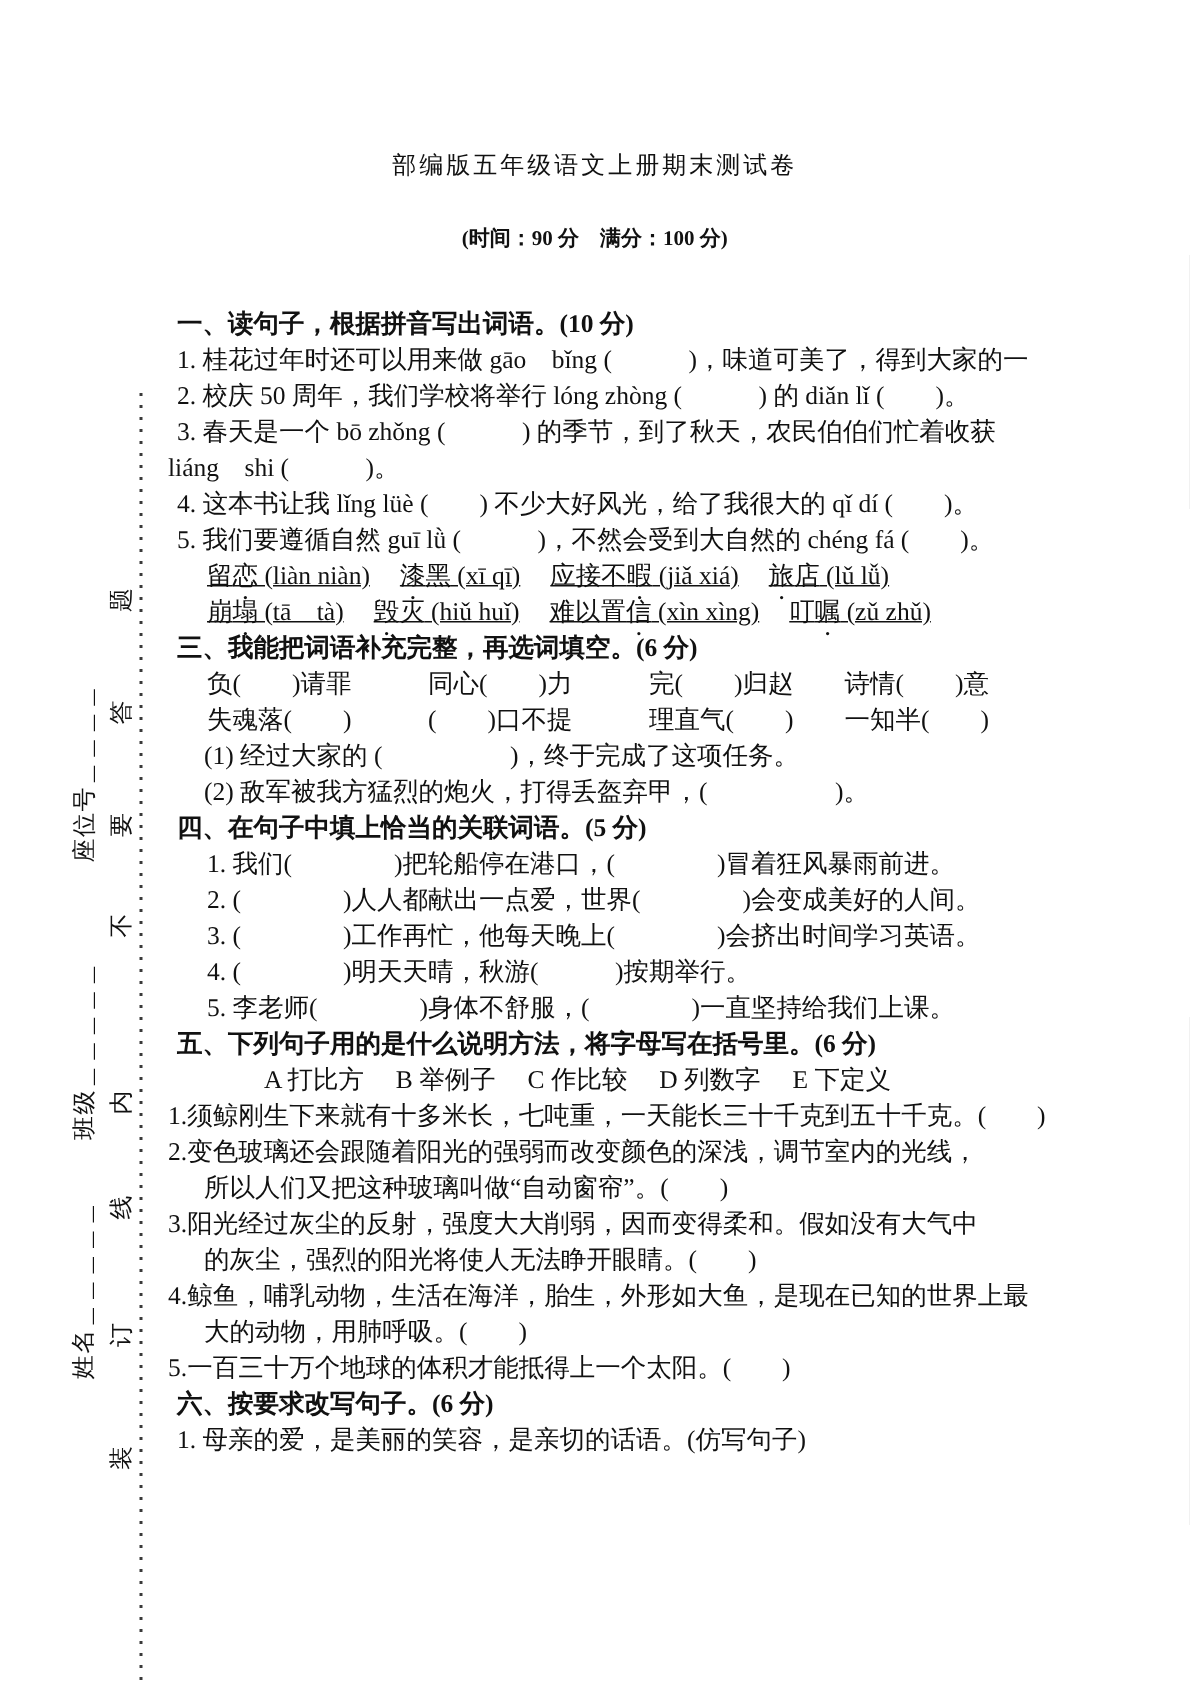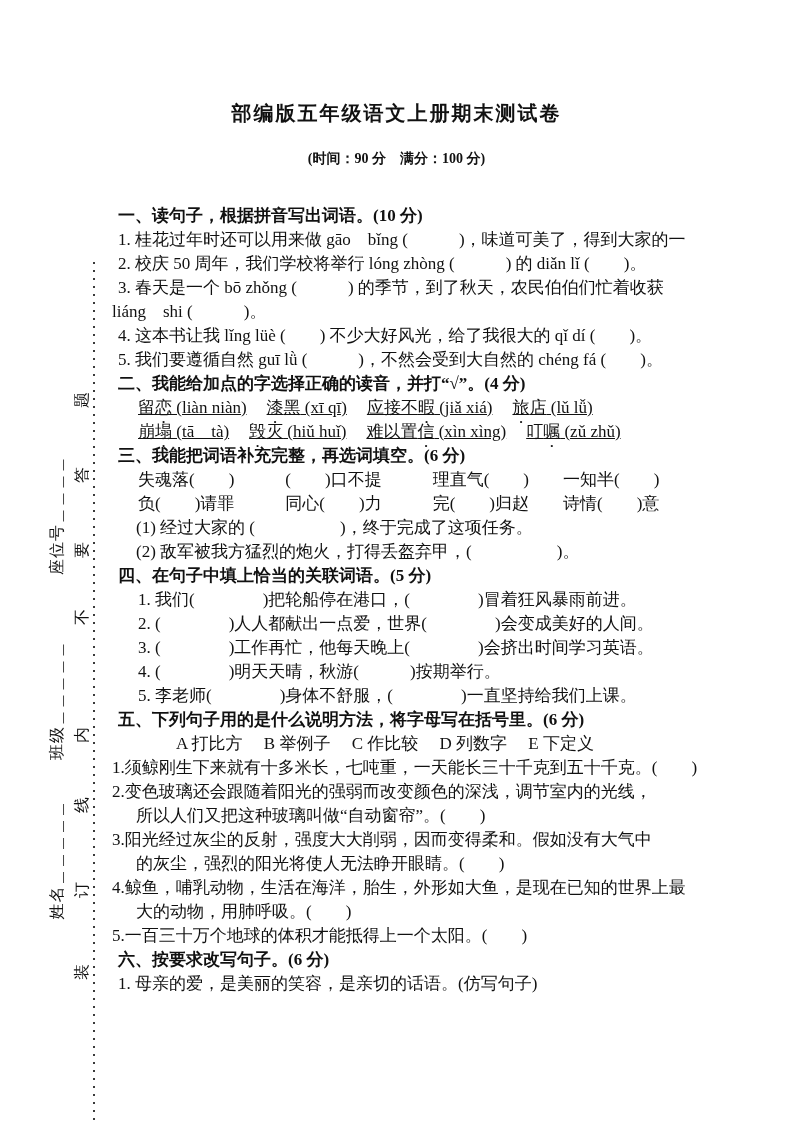--- a/index.html
+++ b/index.html
@@ -27,21 +27,21 @@
     position:absolute; height:22px;
     font-size:16px; line-height:22px; white-space:nowrap;
     transform:rotate(-90deg);
     letter-spacing:1px;
   }
   
   .title {
     position:absolute; top:100px; left:0; width:100%;
     text-align:center;
     font-family:"Liberation Sans", sans-serif;
-    font-weight:bold; font-size:20px; letter-spacing:2px;
+    font-weight:normal; font-size:16px; letter-spacing:2px;
   }
   .subtitle {
     position:absolute; top:150px; left:0; width:100%;
     text-align:center;
     font-weight:bold; font-size:14px;
   }
   
   .content {
     position:absolute; left:112px; top:204px; width:586px;
     font-size:17px;
@@ -97,37 +97,36 @@
   <div class="content">
 
     <div class="ln h">一、读句子，根据拼音写出词语。(10 分)</div>
     <div class="ln">1. 桂花过年时还可以用来做 gāo　bǐng (　　　)，味道可美了，得到大家的一</div>
     <div class="ln">2. 校庆 50 周年，我们学校将举行 lóng zhòng (　　　) 的 diǎn lǐ (　　)。</div>
     <div class="ln">3. 春天是一个 bō zhǒng (　　　) 的季节，到了秋天，农民伯伯们忙着收获</div>
     <div class="ln flush">liáng　shi (　　　)。</div>
     <div class="ln">4. 这本书让我 lǐng lüè (　　) 不少大好风光，给了我很大的 qǐ dí (　　)。</div>
     <div class="ln">5. 我们要遵循自然 guī lǜ (　　　)，不然会受到大自然的 chéng fá (　　)。</div>
 
-    <div class="ln h">二、我能给加点的字选择正确的读音，并打“√”。(4 分)</div>
     <div class="ln ind row">
       <span class="phrase"><span>留</span><span class="dotted">恋</span><span></span><span> (liàn niàn)</span></span>
       <span class="phrase"><span></span><span class="dotted">漆</span><span>黑</span><span> (xī qī)</span></span>
       <span class="phrase"><span>应接不</span><span class="dotted">暇</span><span></span><span> (jiǎ xiá)</span></span>
       <span class="phrase"><span></span><span class="dotted">旅</span><span>店</span><span> (lǔ lǚ)</span></span>
     </div>
     <div class="ln ind row">
       <span class="phrase"><span>崩</span><span class="dotted">塌</span><span></span><span> (tā　tà)</span></span>
       <span class="phrase"><span></span><span class="dotted">毁</span><span>灭</span><span> (hiǔ huǐ)</span></span>
       <span class="phrase"><span>难以置</span><span class="dotted">信</span><span></span><span> (xìn xìng)</span></span>
       <span class="phrase"><span>叮</span><span class="dotted">嘱</span><span></span><span> (zǔ zhǔ)</span></span>
     </div>
 
     <div class="ln h">三、我能把词语补充完整，再选词填空。(6 分)</div>
+    <div class="ln ind">负(　　)请罪　　　同心(　　)力　　　完(　　)归赵　　诗情(　　)意</div>
     <div class="ln ind">失魂落(　　)　　　(　　)口不提　　　理直气(　　)　　一知半(　　)</div>
-    <div class="ln ind">负(　　)请罪　　　同心(　　)力　　　完(　　)归赵　　诗情(　　)意</div>
     <div class="ln ind2">(1) 经过大家的 (　　　　　)，终于完成了这项任务。</div>
     <div class="ln ind2">(2) 敌军被我方猛烈的炮火，打得丢盔弃甲，(　　　　　)。</div>
 
     <div class="ln h">四、在句子中填上恰当的关联词语。(5 分)</div>
     <div class="ln ind">1. 我们(　　　　)把轮船停在港口，(　　　　)冒着狂风暴雨前进。</div>
     <div class="ln ind">2. (　　　　)人人都献出一点爱，世界(　　　　)会变成美好的人间。</div>
     <div class="ln ind">3. (　　　　)工作再忙，他每天晚上(　　　　)会挤出时间学习英语。</div>
     <div class="ln ind">4. (　　　　)明天天晴，秋游(　　　)按期举行。</div>
     <div class="ln ind">5. 李老师(　　　　)身体不舒服，(　　　　)一直坚持给我们上课。</div>
 

